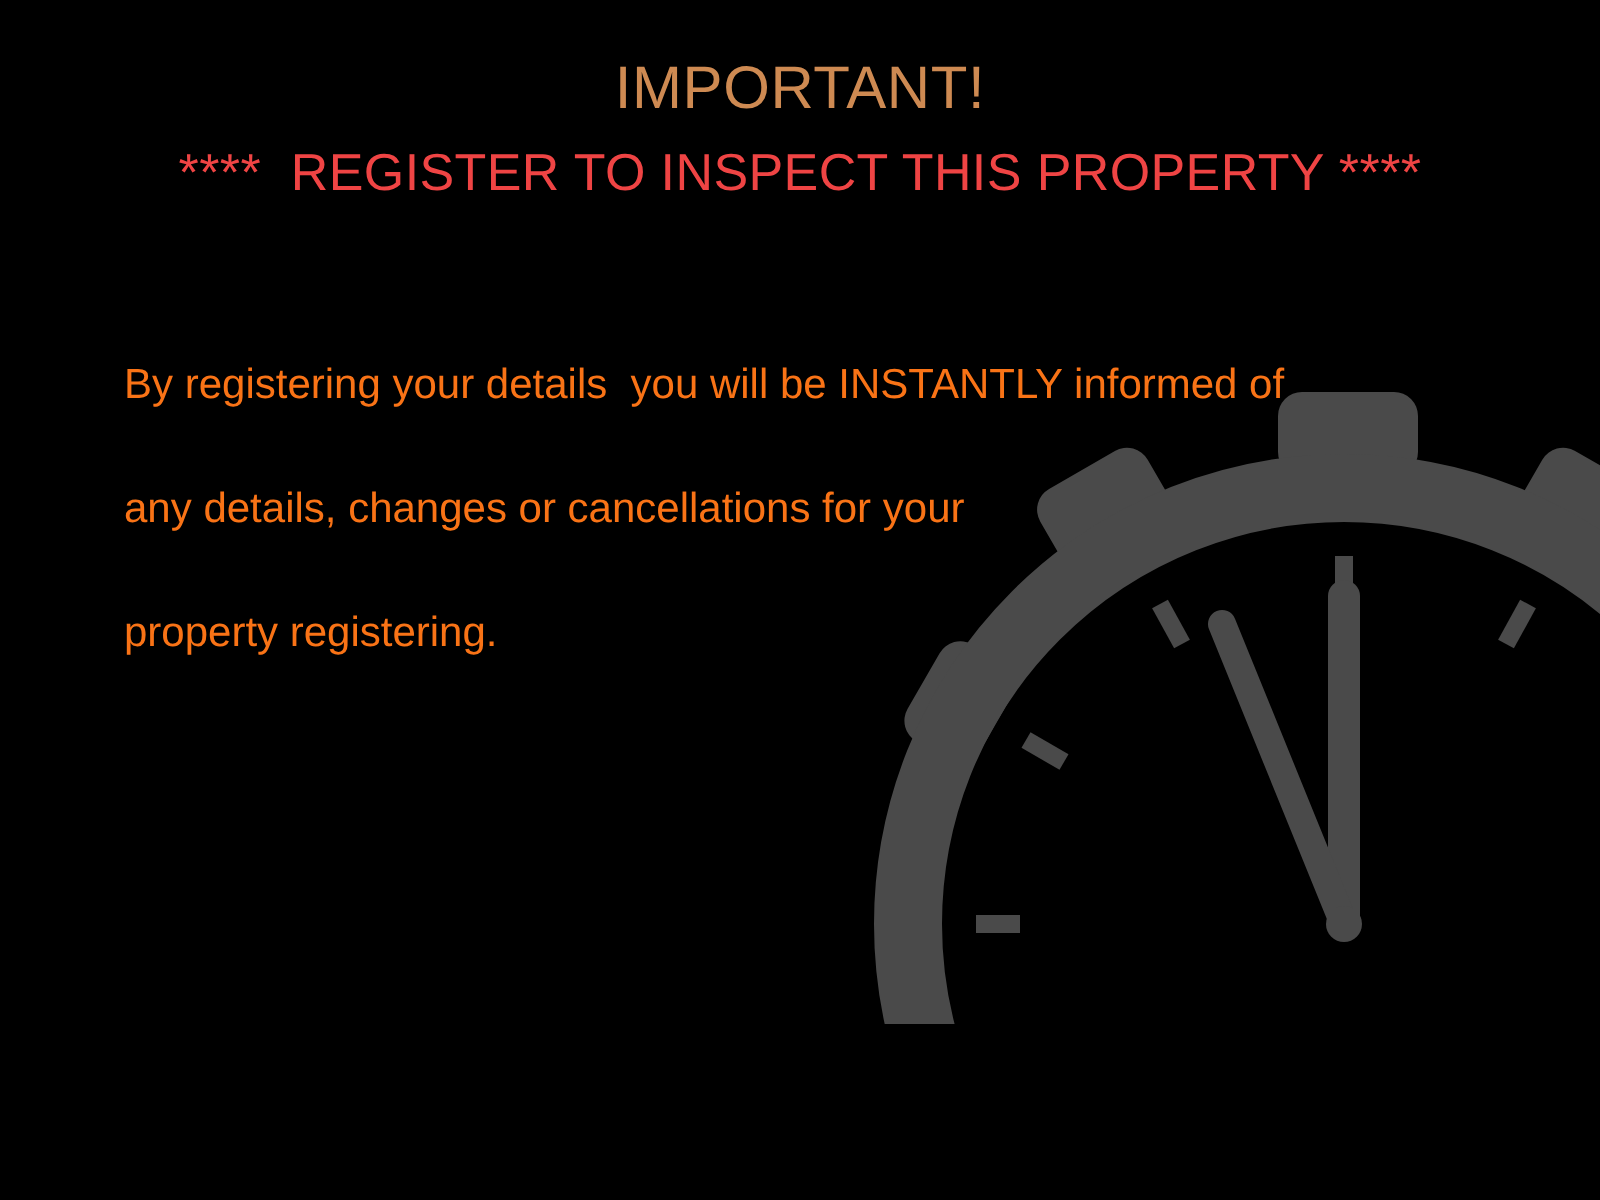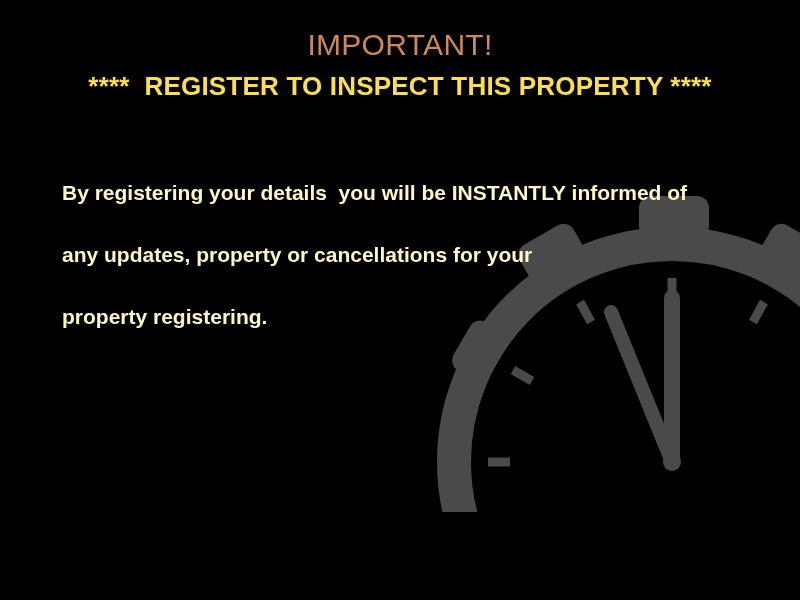--- a/index.html
+++ b/index.html
@@ -42,42 +42,42 @@
   #heading-important {
     font-size: 30px;
     font-weight: normal;
     line-height: 38px;
     color: #CE8A52;
     letter-spacing: 0.3px;
     margin: 0;
   }
   #heading-register {
     font-size: 26px;
-    font-weight: bold;
+    font-weight: normal;
     line-height: 36px;
-    color: #fde047;
+    color: #ef4444;
     letter-spacing: 0.2px;
     margin: 4px 0 0 0;
     white-space: pre;
   }
 
   
   .body-copy {
     position: absolute;
     left: 62px;
     top: 146px;
     width: 660px;
     z-index: 5;
   }
   .para {
     margin: 0;
-    color: #fef9c3;
+    color: #f97316;
     font-size: 21px;
     line-height: 31px;
-    font-weight: bold;
+    font-weight: normal;
     white-space: pre-line;
   }
   .para-gap {
     height: 31px;
   }
   .para-gap-small {
     height: 26px;
   }
   .line {
     display: block;
@@ -139,21 +139,21 @@
 
   <div class="headings">
     <div id="heading-important">IMPORTANT!</div>
     <div id="heading-register">****  REGISTER TO INSPECT THIS PROPERTY ****</div>
   </div>
 
   <div class="body-copy">
 
     <p class="para">
       <span class="line">By registering your details  you will be INSTANTLY informed of</span>
-      <span class="line">any updates, property or cancellations for your</span>
+      <span class="line">any details, changes or cancellations for your</span>
       <span class="line">property registering.</span>
     </p>
 
     <div class="para-gap"></div>
 
 
     <div class="para-gap-small"></div>
 
     <p class="para">
       

